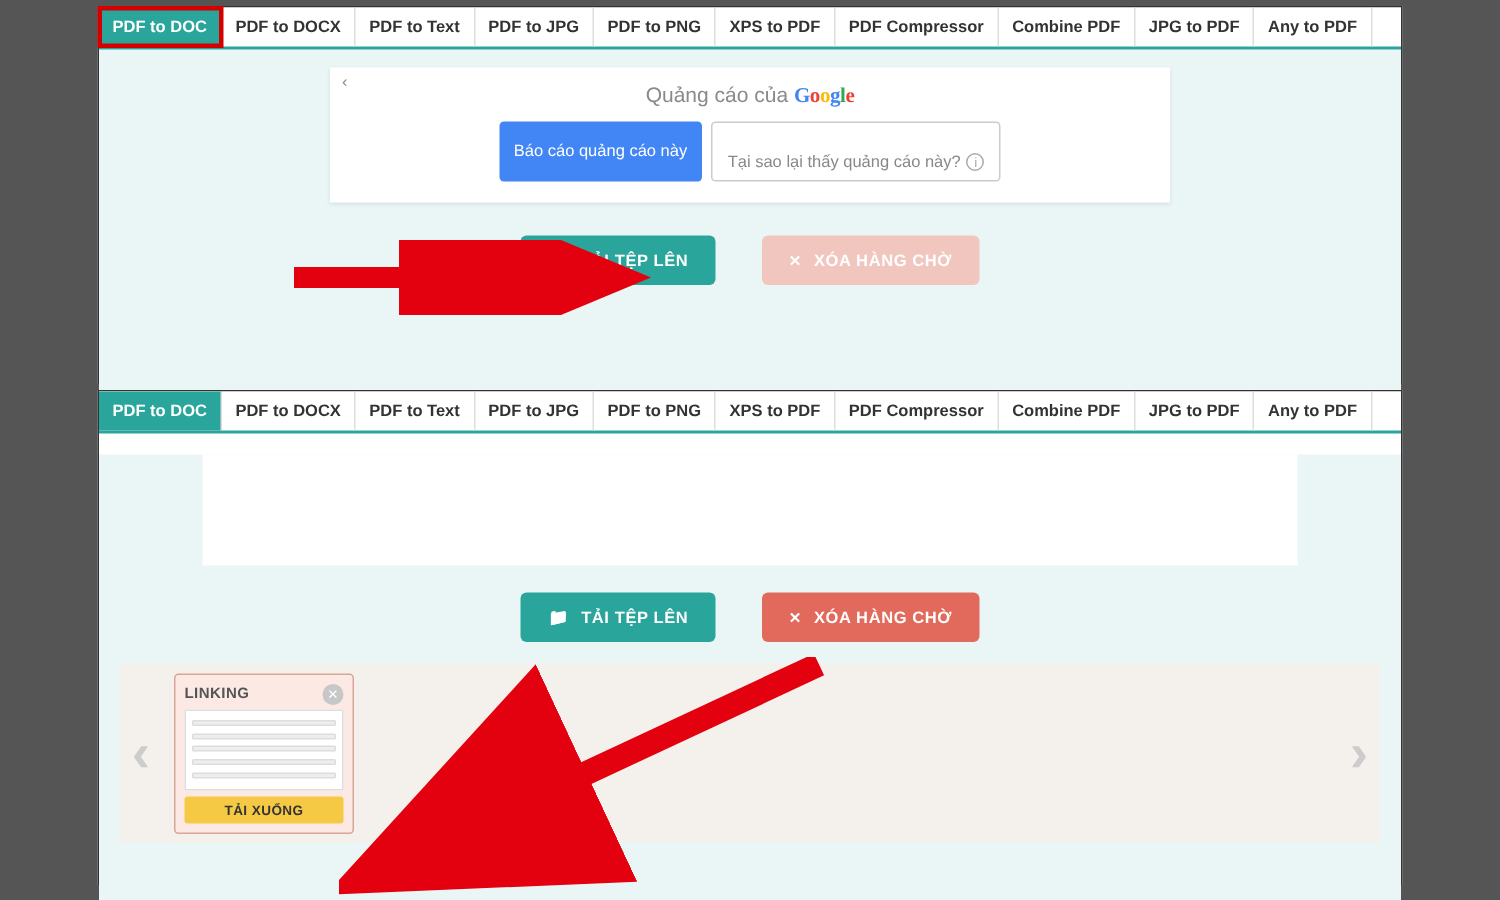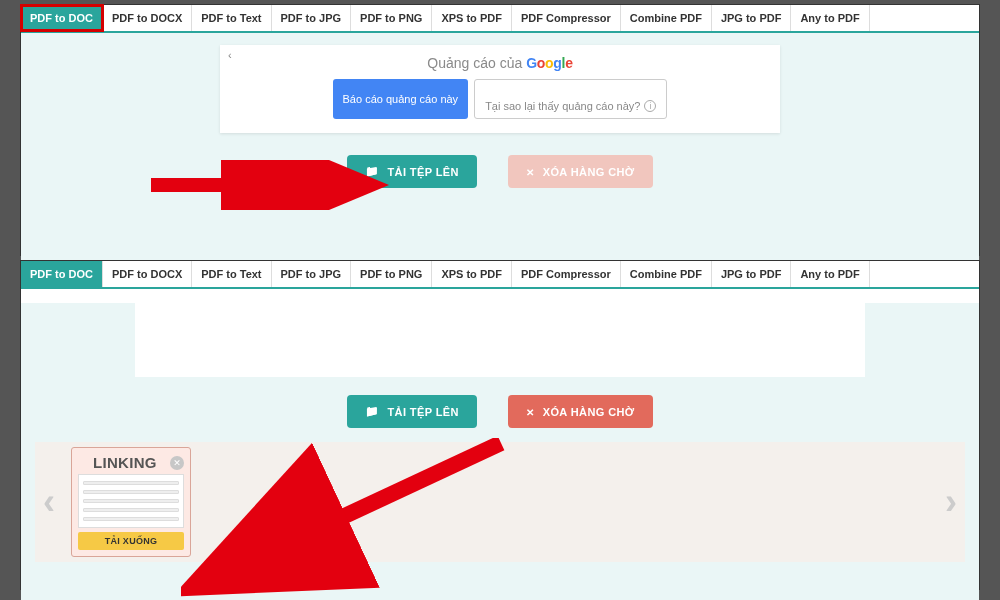--- a/index.html
+++ b/index.html
@@ -1,48 +1,48 @@
 <!DOCTYPE html>
 <html><head>
 <meta charset="utf-8">
 <style>
   * { box-sizing: border-box; margin: 0; padding: 0; }
   body { background: #555; font-family: Arial, sans-serif; width: 1000px; height: 600px; overflow: hidden; }
-  .wrap { width: 960px; margin: 0 auto; }
+  .wrap { width: 870px; margin: 0 auto; }
   .panel { background: #eaf6f6; border: 1px solid #333; margin-top: 4px; position: relative; }
   .panel-top { height: 252px; }
   .panel-bottom { height: 330px; background:#fff; }
   .tabs { display: flex; background: #fff; border-bottom: 2px solid #2aa59c; }
   .tab { font-size: 11px; font-weight: bold; color: #333; padding: 7px 9px; border-right: 1px solid #ddd; cursor: pointer; white-space: nowrap; }
   .tab.active { background: #2aa59c; color: #fff; }
   .tab.highlight { outline: 3px solid #d40000; outline-offset: -2px; }
   .body-area { background:#eaf6f6; position:relative; height: calc(100% - 30px);}
   .ad-box { width: 560px; margin: 12px auto 0; background: #fff; padding: 10px 0 14px; position: relative; text-align: center; box-shadow: 0 1px 3px rgba(0,0,0,0.1);}
   .ad-close { position:absolute; top:4px; left:8px; color:#888; font-size:11px; cursor:pointer;}
   .ad-title { color:#8a8a8a; font-size:14px; margin-bottom:8px;}
-  .ad-title .g { font-family: Liberation Sans, sans-serif; font-weight:bold; letter-spacing:-0.3px;}
+  .ad-title .g { font-family: Liberation Serif, serif; font-weight:bold; letter-spacing:-0.3px;}
   .ad-title .g1{color:#4285f4}.ad-title .g2{color:#ea4335}.ad-title .g3{color:#fbbc05}.ad-title .g4{color:#4285f4}.ad-title .g5{color:#34a853}.ad-title .g6{color:#ea4335}
   .ad-ctas { display:flex; justify-content:center; gap:6px;}
   .ad-btn-blue { background:#4285f4; color:#fff; border:none; border-radius:3px; padding:14px 10px; font-size:11px; cursor:pointer;}
   .ad-btn-plain { background:#fff; color:#888; border:1px solid #ccc; border-radius:3px; padding:6px 10px; font-size:11px; cursor:pointer; display:flex; align-items:flex-end; gap:4px;}
   .info-circ { display:inline-block; width:12px; height:12px; border:1px solid #aaa; border-radius:50%; text-align:center; line-height:11px; font-size:9px; color:#aaa;}
   .action-row { display:flex; justify-content:center; gap:31px; margin-top:22px;}
   .btn { border:none; border-radius:4px; padding:10px 18px; font-size:11px; font-weight:bold; letter-spacing:0.4px; cursor:pointer; display:flex; align-items:center; gap:8px;}
   .btn-teal { background:#2aa59c; color:#fff;}
   .btn-coral { background:#e26a5c; color:#fff;}
   .btn-coral-disabled { background:#f1c6be; color:#fff; cursor:not-allowed;}
   .icon-upload::before { content:"📁"; font-size:11px; filter:grayscale(1) brightness(2);}
   .icon-x::before { content:"✕"; font-size:10px;}
   .arrow { position:absolute; pointer-events:none;}
   .white-banner { width: 730px; height: 74px; margin: 14px auto 0; background:#fff;}
   .file-strip { background:#f4f0ec; height:120px; margin:14px 14px 0; position:relative; display:flex; align-items:center;}
   .chev { color:#ccc; font-size:36px; padding:0 8px; cursor:pointer; font-weight:bold;}
   .file-card { width:120px; background:#fde9e4; border:1px solid #d9a598; border-radius:3px; padding:6px; margin-left:8px; font-size:9px;}
   .file-card-head { display:flex; justify-content:space-between; align-items:center; margin-bottom:3px;}
-  .file-card-title { font-weight:bold; color:#555; font-size:15px; letter-spacing:0.3px;margin-left:15px;}
+  .file-card-title { font-weight:bold; color:#555; font-size:10px; letter-spacing:0.3px;}
   .file-close { width:14px;height:14px;border-radius:50%;background:#c7c7c7;color:#fff;display:flex;align-items:center;justify-content:center;font-size:9px;cursor:pointer;}
   .thumb { background:#fff; border:1px solid #ddd; height:54px; margin-bottom:4px; display:flex; flex-direction:column; justify-content:space-around; padding:4px;}
   .thumb-line { height:4px; background:#eee; border:1px solid #ddd; border-radius:1px;}
   .dl-btn { background:#f6c945; color:#333; text-align:center; padding:4px 0; font-size:9px; font-weight:bold; border-radius:2px; cursor:pointer; letter-spacing:0.3px;}
 </style>
 </head>
 <body>
 
 <div class="wrap">
 

